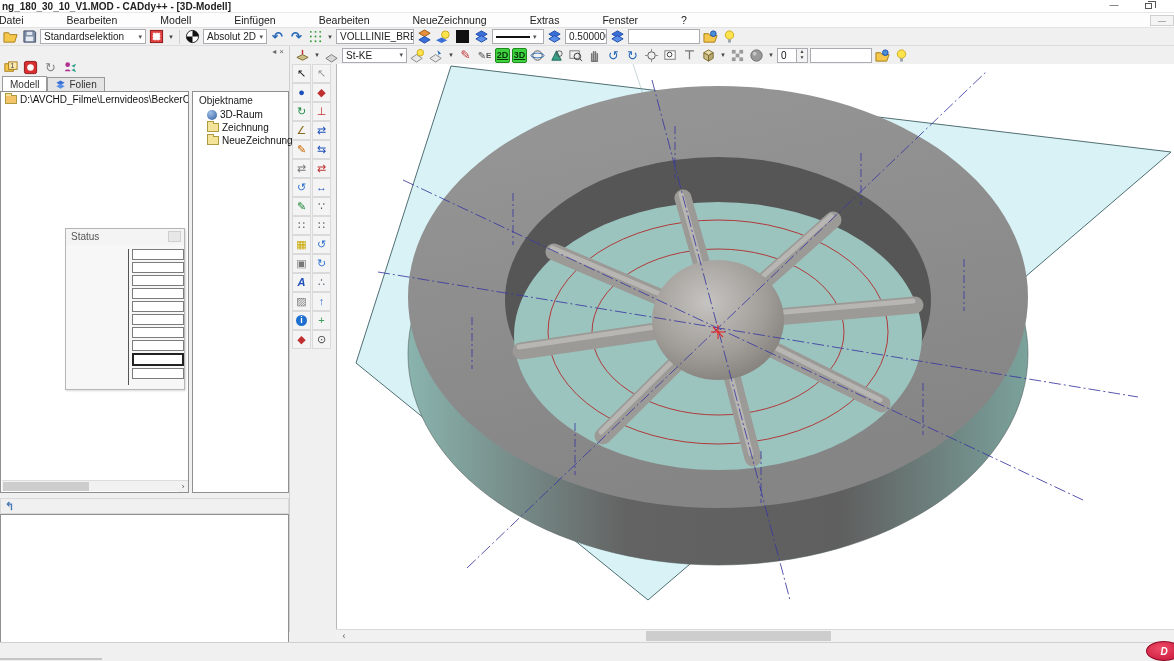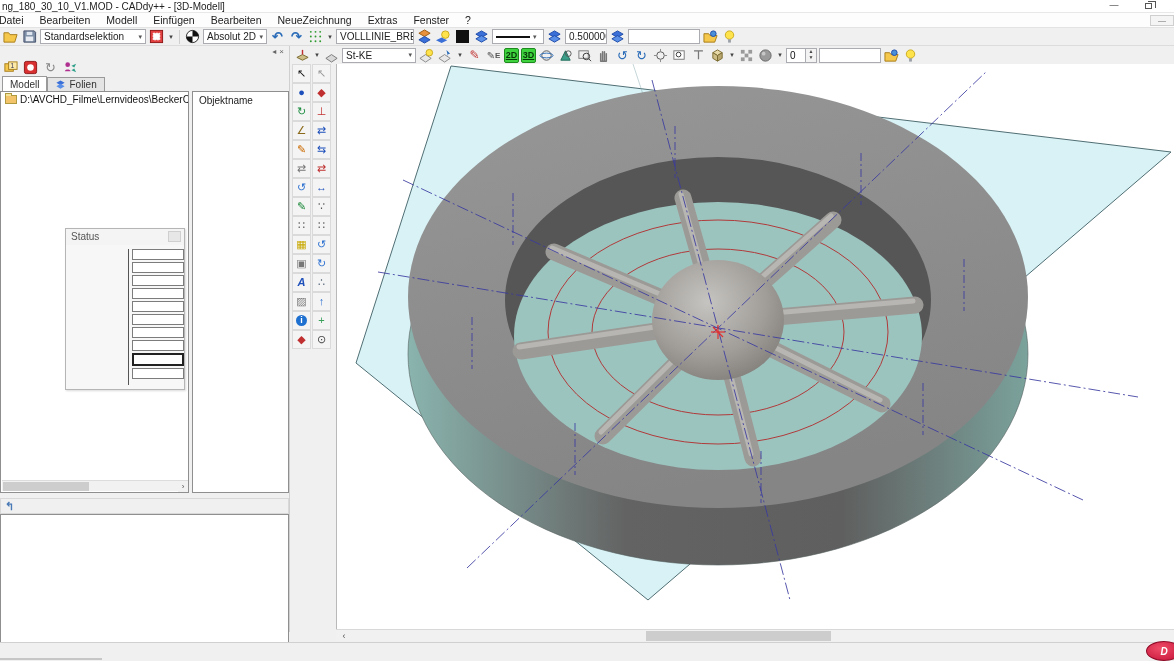--- a/index.html
+++ b/index.html
@@ -2,29 +2,29 @@
 <html><head>
 <meta charset="utf-8">
 <style>
   *{margin:0;padding:0;box-sizing:border-box;}
   html,body{width:1174px;height:661px;overflow:hidden;}
   body{font-family:"Liberation Sans",sans-serif;font-size:11px;background:#f0f0f0;position:relative;color:#111;}
   .abs{position:absolute;}
 
   
   #titlebar{left:0;top:0;width:1174px;height:13px;background:#fff;border-bottom:1px solid #e8e8e8;}
-  #title-text{position:absolute;left:2px;top:1px;font-size:10px;color:#222;white-space:nowrap;}
+  #title-text{position:absolute;left:2px;top:1px;font-size:10px;color:#222;white-space:nowrap;font-weight:bold;}
   .wbtn{position:absolute;top:0;width:28px;height:12px;text-align:center;font-size:9px;color:#444;line-height:11px;}
   #btn-min{right:46px;}
   #btn-restore{right:12px;}
   .restore-glyph{display:inline-block;width:7px;height:6px;border:1px solid #555;position:relative;top:1px;background:#fff;}
   .restore-glyph:before{content:"";position:absolute;left:2px;top:-3px;width:7px;height:6px;border:1px solid #555;border-bottom:none;border-left:none;}
 
   #menubar{left:0;top:13px;width:1174px;height:15px;background:#fdfdfd;border-bottom:1px solid #e3e3e3;display:flex;align-items:center;gap:0;}
-  .menu-item{padding:0 8px;font-size:10.5px;color:#222;white-space:nowrap;}
+  .menu-item{padding:0 8px;font-size:10.5px;color:#222;white-space:nowrap;margin-left:27px;}
   .menu-item:first-child{padding-left:2px;margin-left:-3px;}
   #mdi-btn{right:0;top:15px;width:24px;height:11px;background:#f4f4f4;border:1px solid #cfcfcf;font-size:8px;line-height:9px;text-align:center;color:#666;}
 
   
   .toolbar{background:#f0f0f0;display:flex;align-items:center;gap:2px;}
   #toolbar1{left:0;top:28px;width:1174px;height:18px;border-bottom:1px solid #dcdcdc;padding-left:2px;}
   #toolbar2{left:290px;top:46px;width:884px;height:18px;padding-left:4px;}
   .tbtn{width:17px;height:16px;display:flex;align-items:center;justify-content:center;flex:0 0 auto;}
   .tbtn svg{display:block;}
   .caret{font-size:7px;color:#444;width:8px;flex:0 0 auto;text-align:center;}
@@ -235,21 +235,21 @@
         <polygon points="2,10 8,7 14,10 8,13" fill="#cdbd86" stroke="#7a6a30"></polygon>
         <path d="M8 2v5" stroke="#c03030" stroke-width="1.5"></path>
       </svg>
     </span>
   <span class="caret">▾</span>
   <span class="tbtn ibtn16">
       <svg viewBox="0 0 16 16">
         <polygon points="2,11 8,7 14,11 8,15" fill="#d8d8d8" stroke="#777"></polygon>
       </svg>
     </span>
-  <div class="combo" style="width:74px">
+  <div class="combo" style="width:65px">
       <span class="cv">St-KE</span>
       <span class="ca">▾</span>
     </div>
   <span class="tbtn ibtn16">
       <svg viewBox="0 0 16 16">
         <polygon points="1,11 7,7 13,11 7,15" fill="#e8e8e8" stroke="#888"></polygon>
         <circle cx="11" cy="5" r="3.5" fill="#ffe34d" stroke="#c9a91a"></circle>
       </svg>
     </span>
   <span class="tbtn ibtn16">
@@ -399,20 +399,34 @@
       <span>D:\AVCHD_Filme\Lernvideos\BeckerCAD 3D Pro\F</span>
     </div>
     <div class="hscroll" style="width:186px;">
       <div class="hthumb" style="left:1px;width:86px;"></div>
       <div class="harrow" style="right:0;">›</div>
     </div>
   </div>
 
   <div id="obj-pane">
     <div id="obj-header">Objektname</div>
+    <div id="obj-items">
+        <div class="obj-item">
+          <span class="space-icon-g"></span>
+          <span>3D-Raum</span>
+        </div>
+        <div class="obj-item">
+          <span class="mini-folder"></span>
+          <span>Zeichnung</span>
+        </div>
+        <div class="obj-item">
+          <span class="mini-folder"></span>
+          <span>NeueZeichnung</span>
+        </div>
+      </div>
   </div>
 
   <div id="lower-header">
     <span style="color:#4a7ab5;font-size:11px;font-weight:bold">↰</span>
   </div>
   <div id="lower-body"></div>
 
 </div>
 
 <div id="vtools" class="abs">

